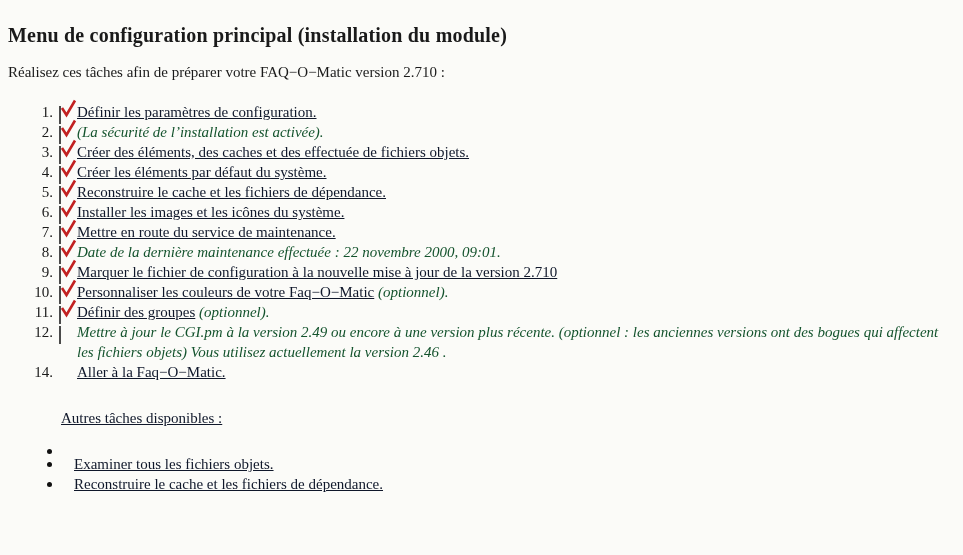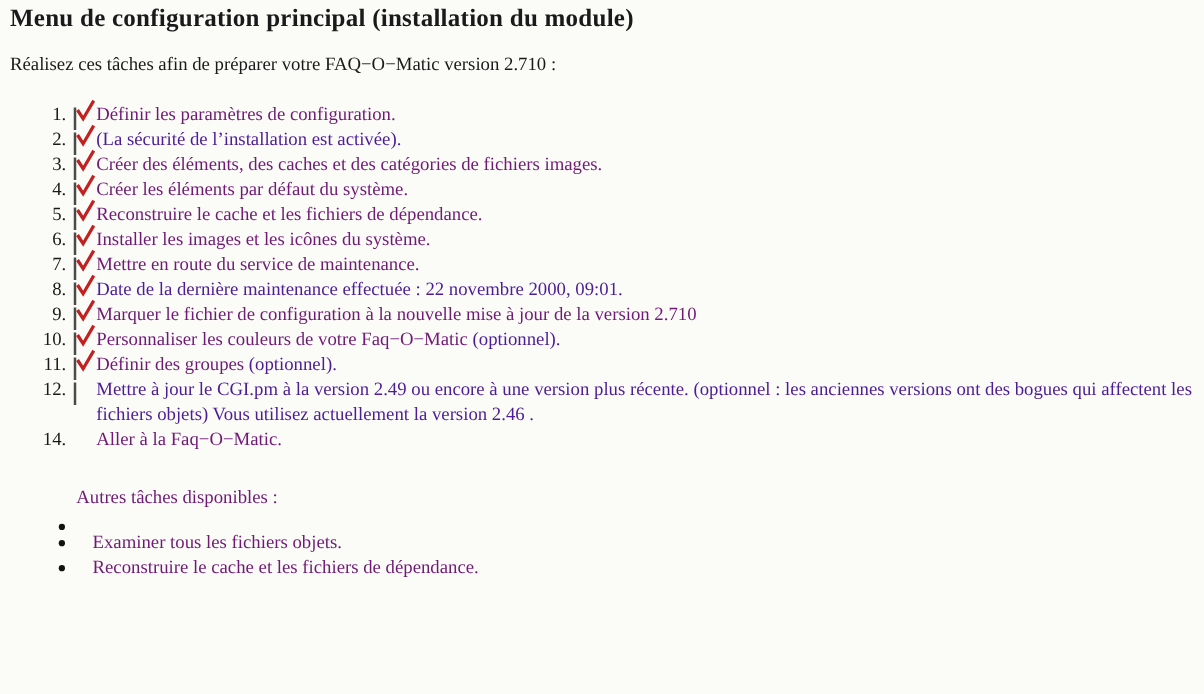--- a/index.html
+++ b/index.html
@@ -7,21 +7,21 @@
     padding: 0;
     background: #fbfbf8;
     font-family: "Liberation Serif", "DejaVu Serif", serif;
     font-size: 15px;
     color: #1a1a1a;
   }
   .page {
     width: 963px;
     height: 555px;
     box-sizing: border-box;
-    padding: 2px 6px 0 6px;
+    padding: 22px 6px 0 6px;
     overflow: hidden;
   }
   .page-title {
     font-size: 20px;
     font-weight: bold;
     margin: 2px 0 0 2px;
     letter-spacing: 0.2px;
   }
   .intro {
     margin: 17px 0 0 2px;
@@ -61,27 +61,28 @@
   }
   .cb-spacer {
     flex: none;
     width: 24px;
   }
   .content {
     flex: 1;
     min-width: 0;
   }
   a.link {
-    color: #701a75;
+    color: #0f172a;
+    text-decoration: underline;
     cursor: pointer;
   }
-  .plain { color: #4c1d95; }
+  .plain { color: #14532d; font-style: italic; }
   .note-line { margin: 0; }
   .other-heading {
-    margin: 28px 0 2px 55px;
+    margin: 28px 0 12px 55px;
     display: inline-block;
   }
   .other-list { margin-top: 2px; }
   .other-item {
     display: flex;
     align-items: flex-start;
     line-height: 20px;
   }
   .dot {
     flex: none;
@@ -117,21 +118,21 @@
             <path d="M2 9 L6.5 16 L15 1.5" fill="none" stroke="#c22121" stroke-width="2.6"></path>
           </svg></span>
       <span class="content plain">(La sécurité de l’installation est activée).</span>
     </div>
 
     <div class="task">
       <span class="num">3.</span>
       <span class="cbwrap"><span class="cb"></span><svg class="cb-check" width="17" height="19" viewBox="0 0 17 19">
             <path d="M2 9 L6.5 16 L15 1.5" fill="none" stroke="#c22121" stroke-width="2.6"></path>
           </svg></span>
-      <span class="content"><a class="link">Créer des éléments, des caches et des catégories de fichiers images.</a></span>
+      <span class="content"><a class="link">Créer des éléments, des caches et des effectuée de fichiers objets.</a></span>
     </div>
 
     <div class="task">
       <span class="num">4.</span>
       <span class="cbwrap"><span class="cb"></span><svg class="cb-check" width="17" height="19" viewBox="0 0 17 19">
             <path d="M2 9 L6.5 16 L15 1.5" fill="none" stroke="#c22121" stroke-width="2.6"></path>
           </svg></span>
       <span class="content"><a class="link">Créer les éléments par défaut du système.</a></span>
     </div>
 

